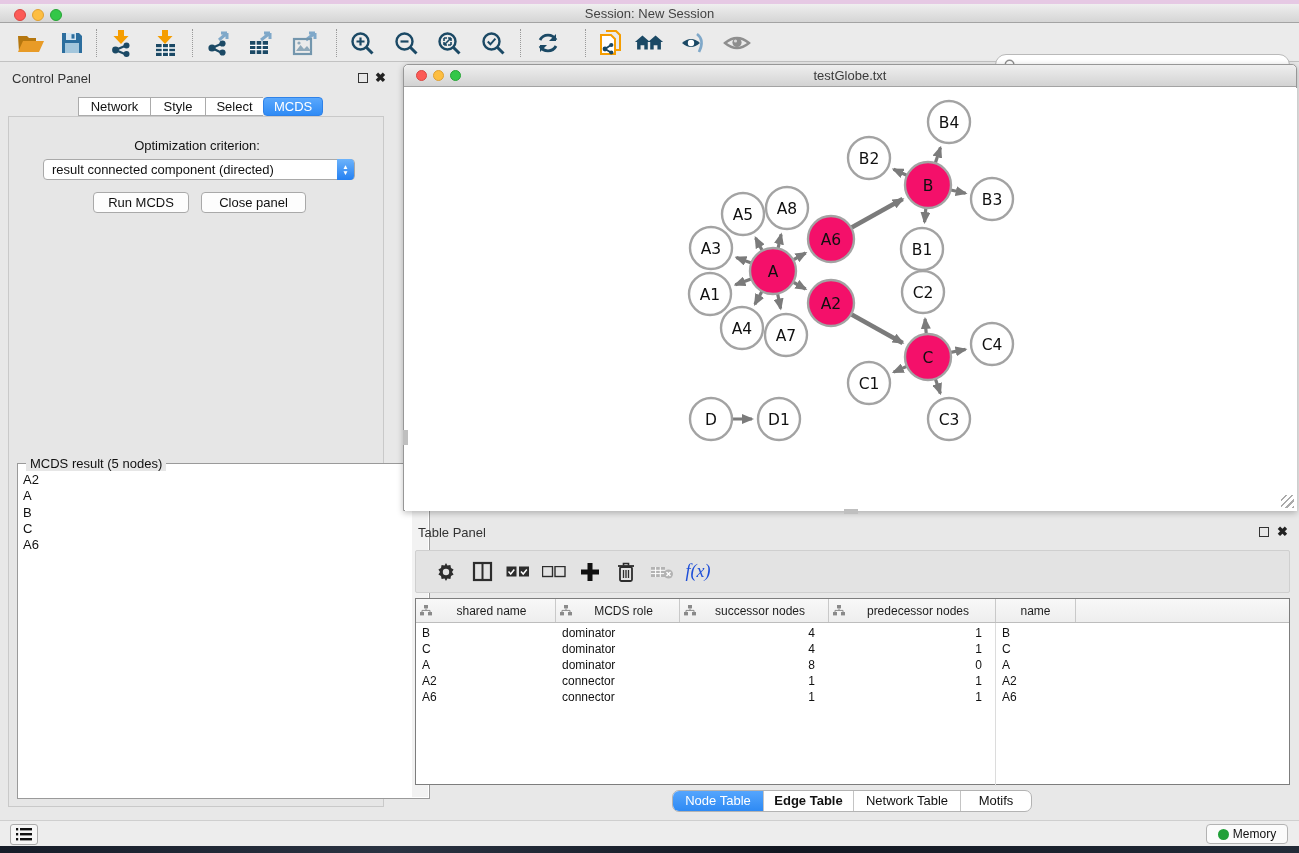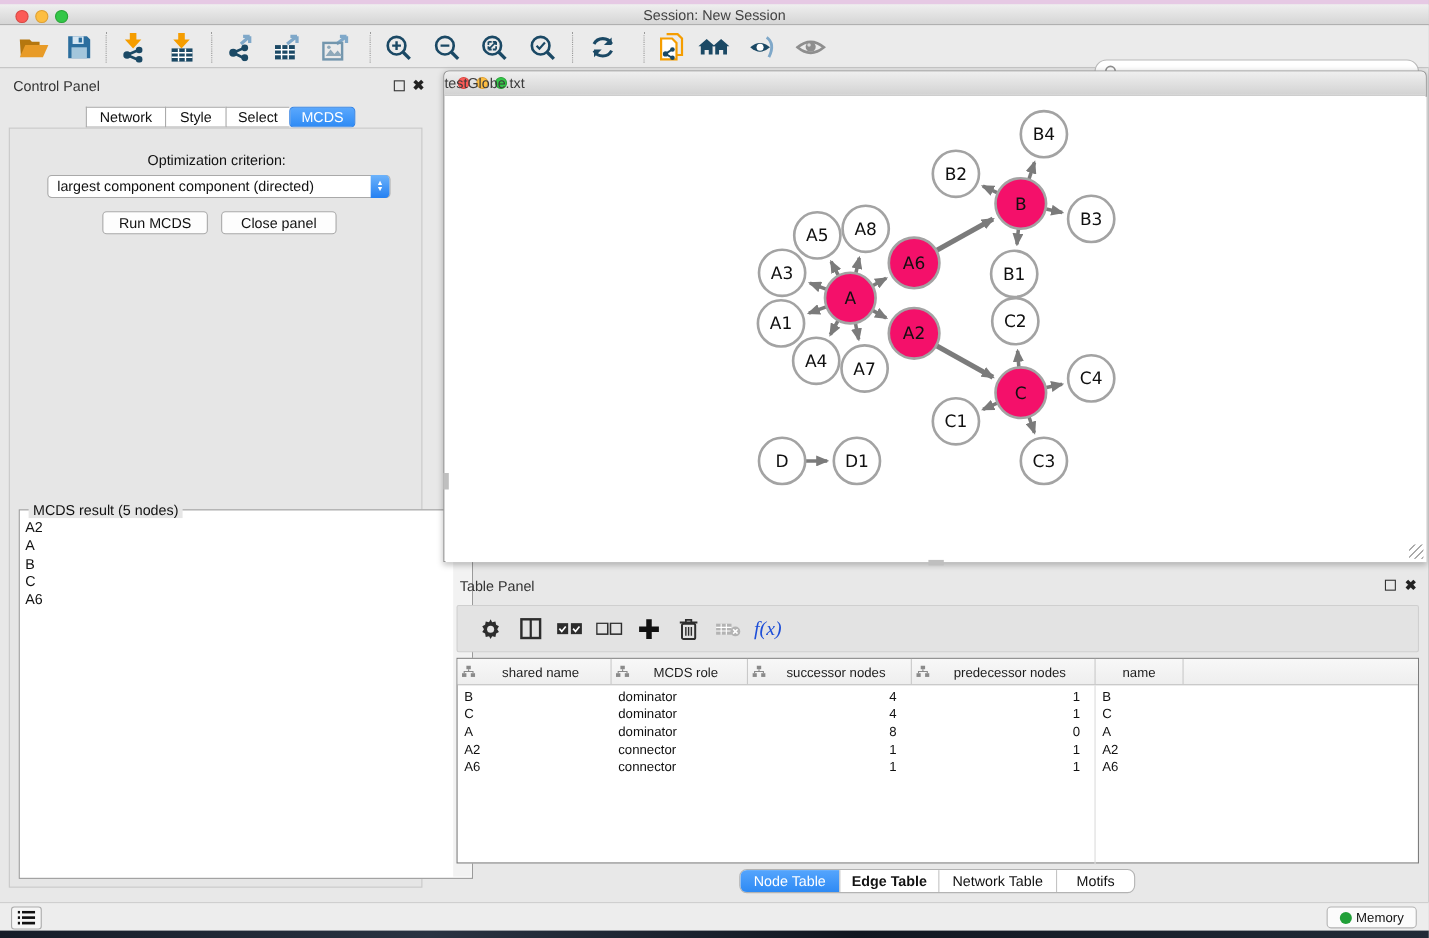--- a/index.html
+++ b/index.html
@@ -63,21 +63,21 @@
   .result-list { position:absolute; left:5px; top:8px; font-size:13px; color:#111; line-height:16.3px; }
   .result-scroll { position:absolute; right:1px; top:1px; width:16px; height:332px; background:#f2f2f2; }
 
   
   .net-win { position:absolute; left:403px; top:64px; width:894px; height:447px;
              border:1px solid #979797; border-radius:5px 5px 0 0; background:#fff;
              box-shadow:0 2px 6px rgba(0,0,0,.25); }
   .net-titlebar { position:absolute; left:0; top:0; right:0; height:22px;
              background:linear-gradient(#efefef,#d3d3d3); border-bottom:1px solid #a3a3a3;
              border-radius:5px 5px 0 0; }
-  .net-titlebar .title { position:absolute; left:0; right:0; top:3px; text-align:left;
+  .net-titlebar .title { position:absolute; left:0; right:0; top:3px; text-align:center;
              font-size:13px; color:#3b3b3b; }
   .net-titlebar .tl { width:11px; height:11px; top:5px; }
   .net-canvas { position:absolute; left:1px; top:23px; background:#fff; }
   .resize-grip { position:absolute; right:2px; bottom:2px; width:13px; height:13px;
       background:repeating-linear-gradient(135deg, transparent 0 3px, #aaa 3px 4.5px); }
   .thumb-v { position:absolute; left:-1px; top:365px; width:5px; height:15px; background:#bfbfbf; }
   .thumb-h { position:absolute; left:440px; bottom:-4px; width:14px; height:5px; background:#bfbfbf; }
 
   
   .tp-title { position:absolute; left:418px; top:525px; font-size:13px; color:#333; }
@@ -275,21 +275,21 @@
   <span class="win-close cp-close">✖</span>
   <div class="cp-tabs" id="cpTabs">
       <div class="tab" style="width: 72px;">Network</div>
       <div class="tab" style="width: 55px;">Style</div>
       <div class="tab" style="width: 58px;">Select</div>
       <div class="tab active" style="width: 60px;">MCDS</div>
     </div>
   <div class="cp-body">
     <div class="opt-label">Optimization criterion:</div>
     <div class="criterion">
-      <span>largest component component (directed)</span>
+      <span>result connected component (directed)</span>
       <span class="stepper">
           <span>▲</span>
           <span>▼</span>
         </span>
     </div>
     <div class="cp-btn" id="runBtn">Run MCDS</div>
     <div class="cp-btn" id="closeBtn">Close panel</div>
     <div class="result-box">
       <div class="result-legend">MCDS result (5 nodes)</div>
       <div class="result-list" id="resultList">

